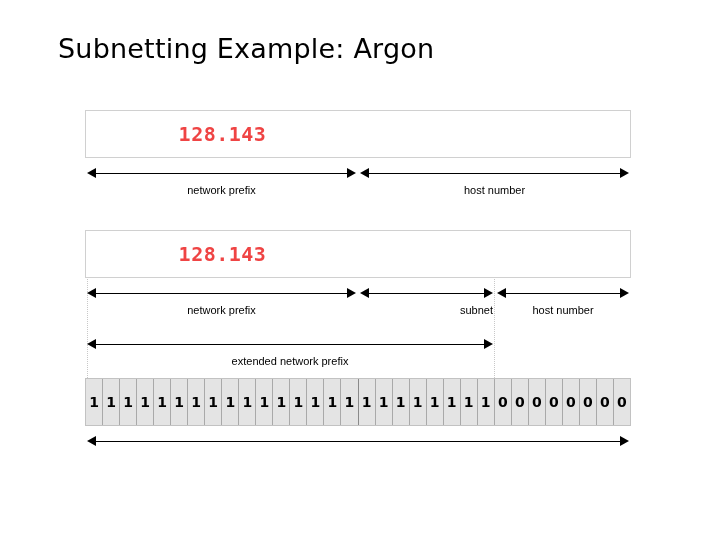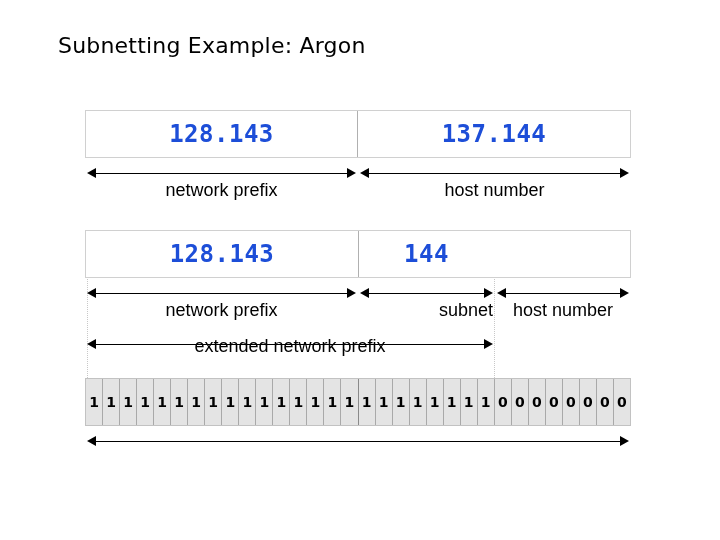--- a/index.html
+++ b/index.html
@@ -17,21 +17,21 @@
     width: 720px;
     height: 540px;
     background: #ffffff;
   }
 
   
   #slide-title {
     position: absolute;
     left: 58px;
     top: 33px;
-    font-size: 22px;
+    font-size: 27px;
     font-weight: 400;
     color: #000000;
     letter-spacing: 0.2px;
     white-space: nowrap;
     font-family: "DejaVu Sans", sans-serif;
   }
 
   
   #diagram {
     position: absolute;
@@ -58,22 +58,22 @@
     background: #ffffff;
     display: flex;
   }
   .addr-cell {
     display: flex;
     align-items: center;
     justify-content: center;
     border-right: 1px solid #b0b0b0;
     font-family: "DejaVu Sans Mono", monospace;
     font-weight: bold;
-    font-size: 24px;
-    color: #1d4ed8;
+    font-size: 20px;
+    color: #ef4444;
     letter-spacing: 0.5px;
     height: 100%;
   }
   .addr-cell:last-child { border-right: none; }
 
   #row1 { top: 0; }
   #row2 { top: 120px; }
 
   
   .measure {
@@ -94,21 +94,21 @@
     width: 0; height: 0;
     border-top: 5.5px solid transparent;
     border-bottom: 5.5px solid transparent;
   }
   .measure .head.left  { left: 0;  border-right: 9px solid #000000; }
   .measure .head.right { right: 0; border-left: 9px solid #000000; }
 
   .measure-label {
     position: absolute;
     text-align: center;
-    font-size: 18px;
+    font-size: 11px;
     color: #000000;
     line-height: 17px;
     font-family: "Liberation Sans", sans-serif;
   }
 
   
   #bitmask {
     position: absolute;
     left: 0;
     top: 268px;
@@ -139,40 +139,38 @@
 
   <div id="slide-title">Subnetting Example: Argon</div>
 
   <div id="diagram">
 
     <div class="guide" style="left:2px;  top:120px; height:148px;"></div>
     <div class="guide" style="left:409px;top:120px; height:148px;"></div>
 
     <div class="addr-row" id="row1">
       <div class="addr-cell" style="width:273px;">128.143</div>
-      <div class="addr-cell" style="width:273px;">137.144</div>
     </div>
 
     <div class="measure" style="left:2px; top:57px; width:269px;">
       <span class="head left"></span>
       <span class="shaft"></span>
       <span class="head right"></span>
     </div>
     <div class="measure-label" style="left:2px; top:72px; width:269px;">network prefix</div>
 
     <div class="measure" style="left:275px; top:57px; width:269px;">
       <span class="head left"></span>
       <span class="shaft"></span>
       <span class="head right"></span>
     </div>
     <div class="measure-label" style="left:275px; top:72px; width:269px;">host number</div>
 
     <div class="addr-row" id="row2">
       <div class="addr-cell" style="width:273px;">128.143</div>
-      <div class="addr-cell" style="width:135px;">144</div>
     </div>
 
     <div class="measure" style="left:2px; top:177px; width:269px;">
       <span class="head left"></span>
       <span class="shaft"></span>
       <span class="head right"></span>
     </div>
     <div class="measure-label" style="left:2px; top:192px; width:269px;">network prefix</div>
 
     <div class="measure" style="left:275px; top:177px; width:133px;">
@@ -189,21 +187,21 @@
       <span class="shaft"></span>
       <span class="head right"></span>
     </div>
     <div class="measure-label" style="left:412px; top:192px; width:132px;">host number</div>
 
     <div class="measure" style="left:2px; top:228px; width:406px;">
       <span class="head left"></span>
       <span class="shaft"></span>
       <span class="head right"></span>
     </div>
-    <div class="measure-label" style="left:2px; top:228px; width:406px;">extended network prefix</div>
+    <div class="measure-label" style="left:2px; top:243px; width:406px;">extended network prefix</div>
 
     <div id="bitmask">
         <div class="bit">1</div>
         <div class="bit">1</div>
         <div class="bit">1</div>
         <div class="bit">1</div>
         <div class="bit">1</div>
         <div class="bit">1</div>
         <div class="bit">1</div>
         <div class="bit">1</div>

